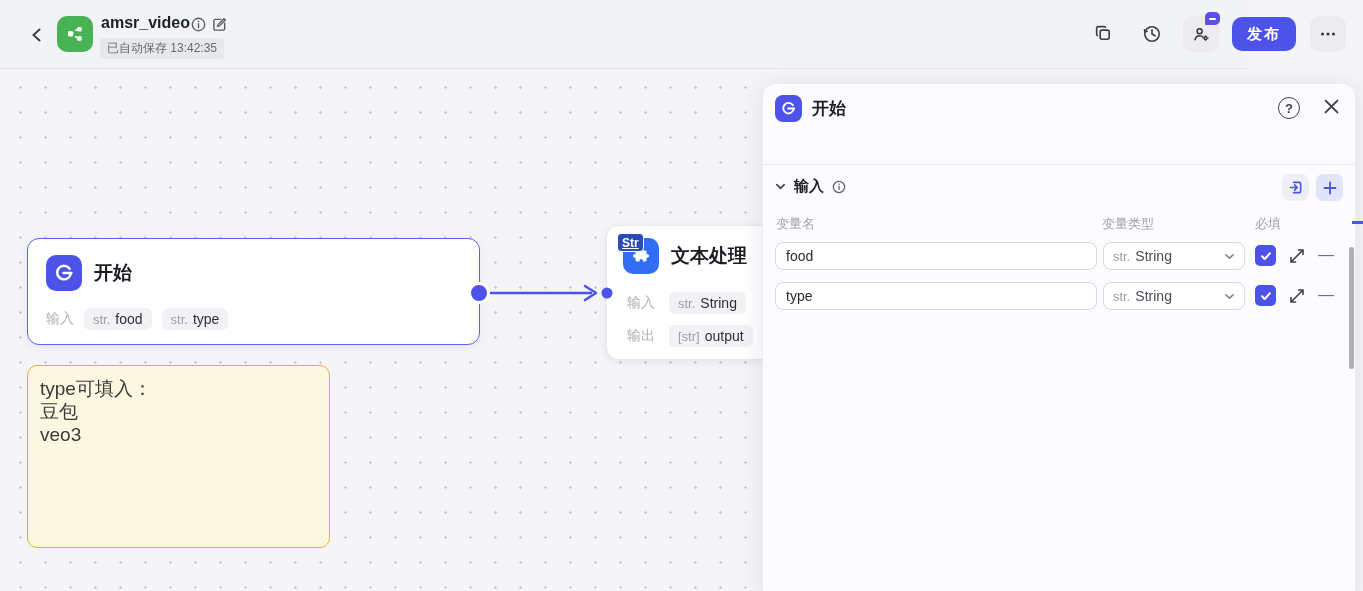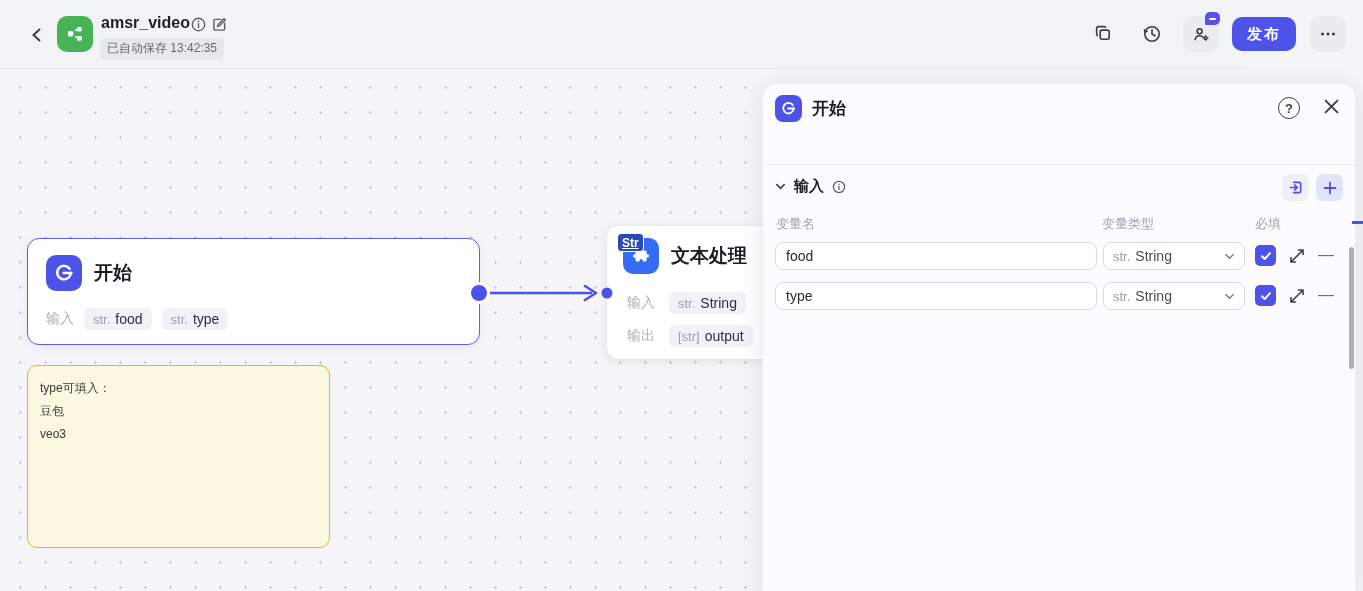--- a/index.html
+++ b/index.html
@@ -62,21 +62,21 @@
 
   
   .text-node { position: absolute; left: 606px; top: 156px; width: 210px; height: 135px;
     background: #fff; border: 1px solid #E7E7EC; border-radius: 12px;
     box-shadow: 0 2px 8px rgba(40,42,60,0.08); }
   .tn-row { position: absolute; left: 20px; display: flex; align-items: center; gap: 14px; }
 
   
   .note { position: absolute; left: 27px; top: 296px; width: 303px; height: 183px;
     background: #FCF7E1; border: 1.6px solid #DFB43C; border-radius: 10px; padding: 11px 12px;
-    font-size: 12px; line-height: 23px; color: #3A3A3A; }
+    font-size: 19px; line-height: 23px; color: #3A3A3A; }
 
   
   .edge-svg { position: absolute; left: 460px; top: 205px; overflow: visible; }
   .edge-right-strip { position: absolute; left: 1352px; top: 221px; width: 11px; height: 3px;
     background: #4D53E8; z-index: 12; }
 
   
   .panel { position: absolute; left: 762px; top: 83px; width: 594px; height: 508px;
     background: #FCFCFE; border-radius: 14px 14px 0 0; z-index: 10;
     box-shadow: 0 4px 24px rgba(40,42,70,0.10); border: 1px solid #ECECF1; border-bottom: none; }

